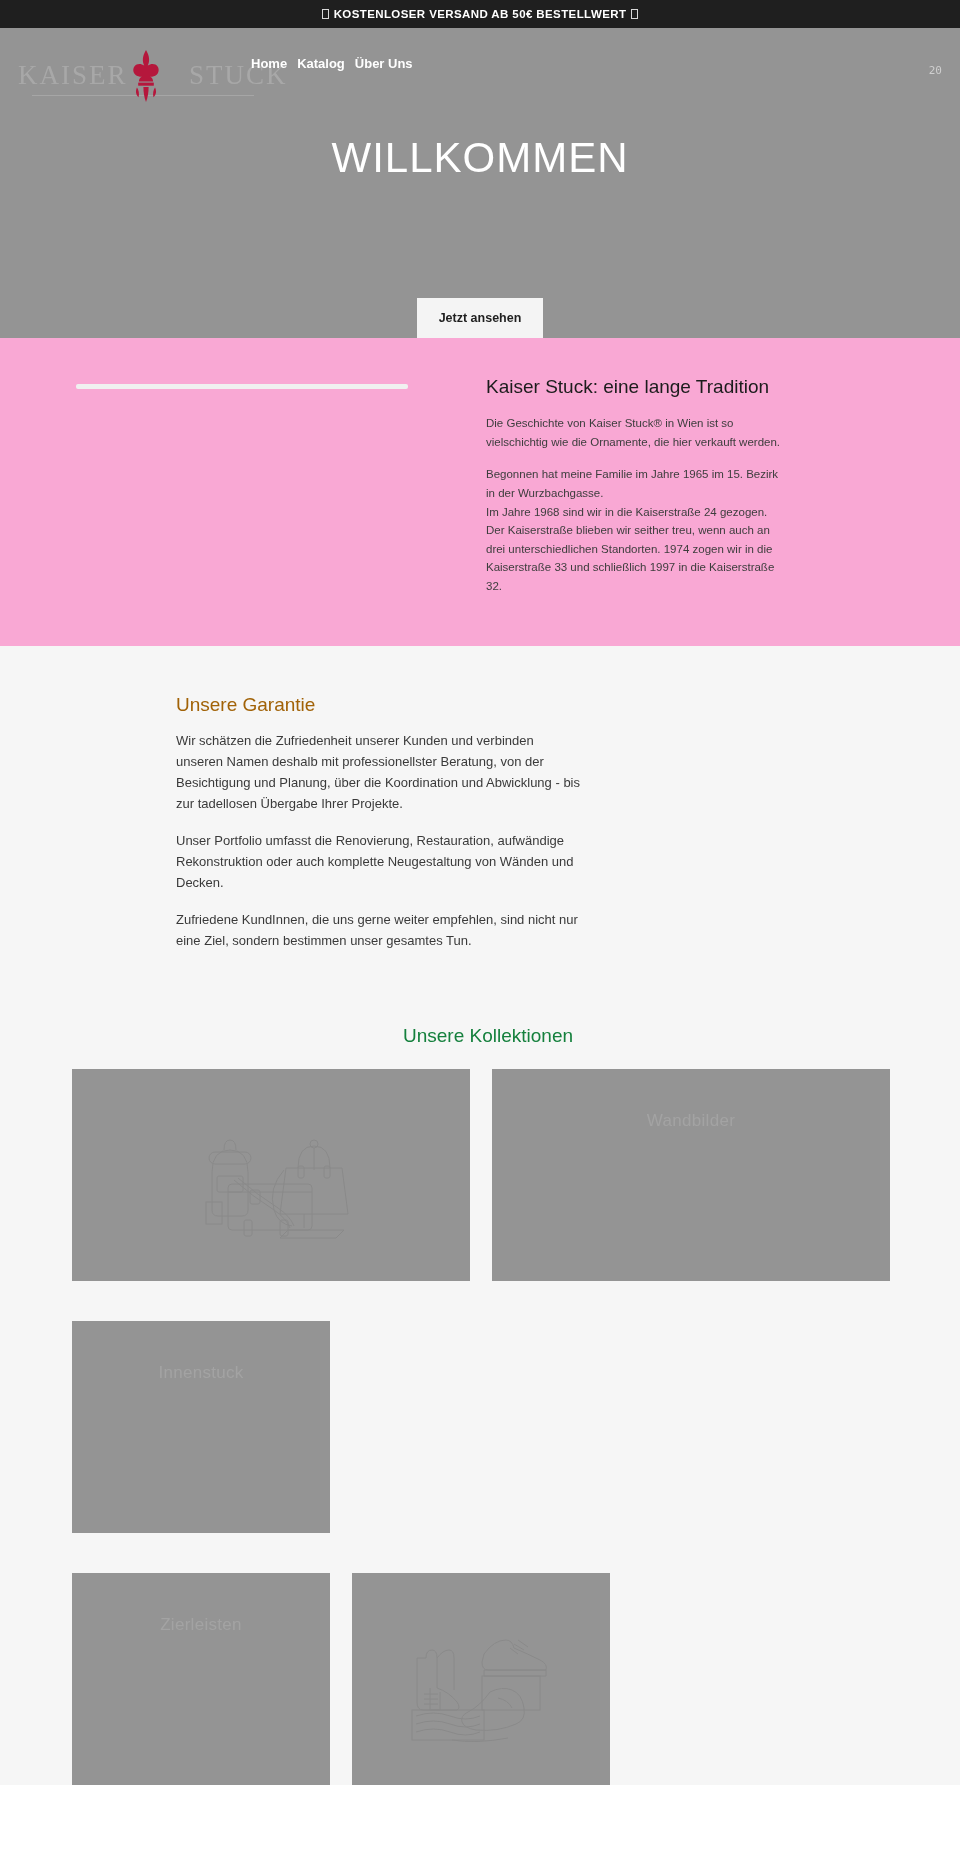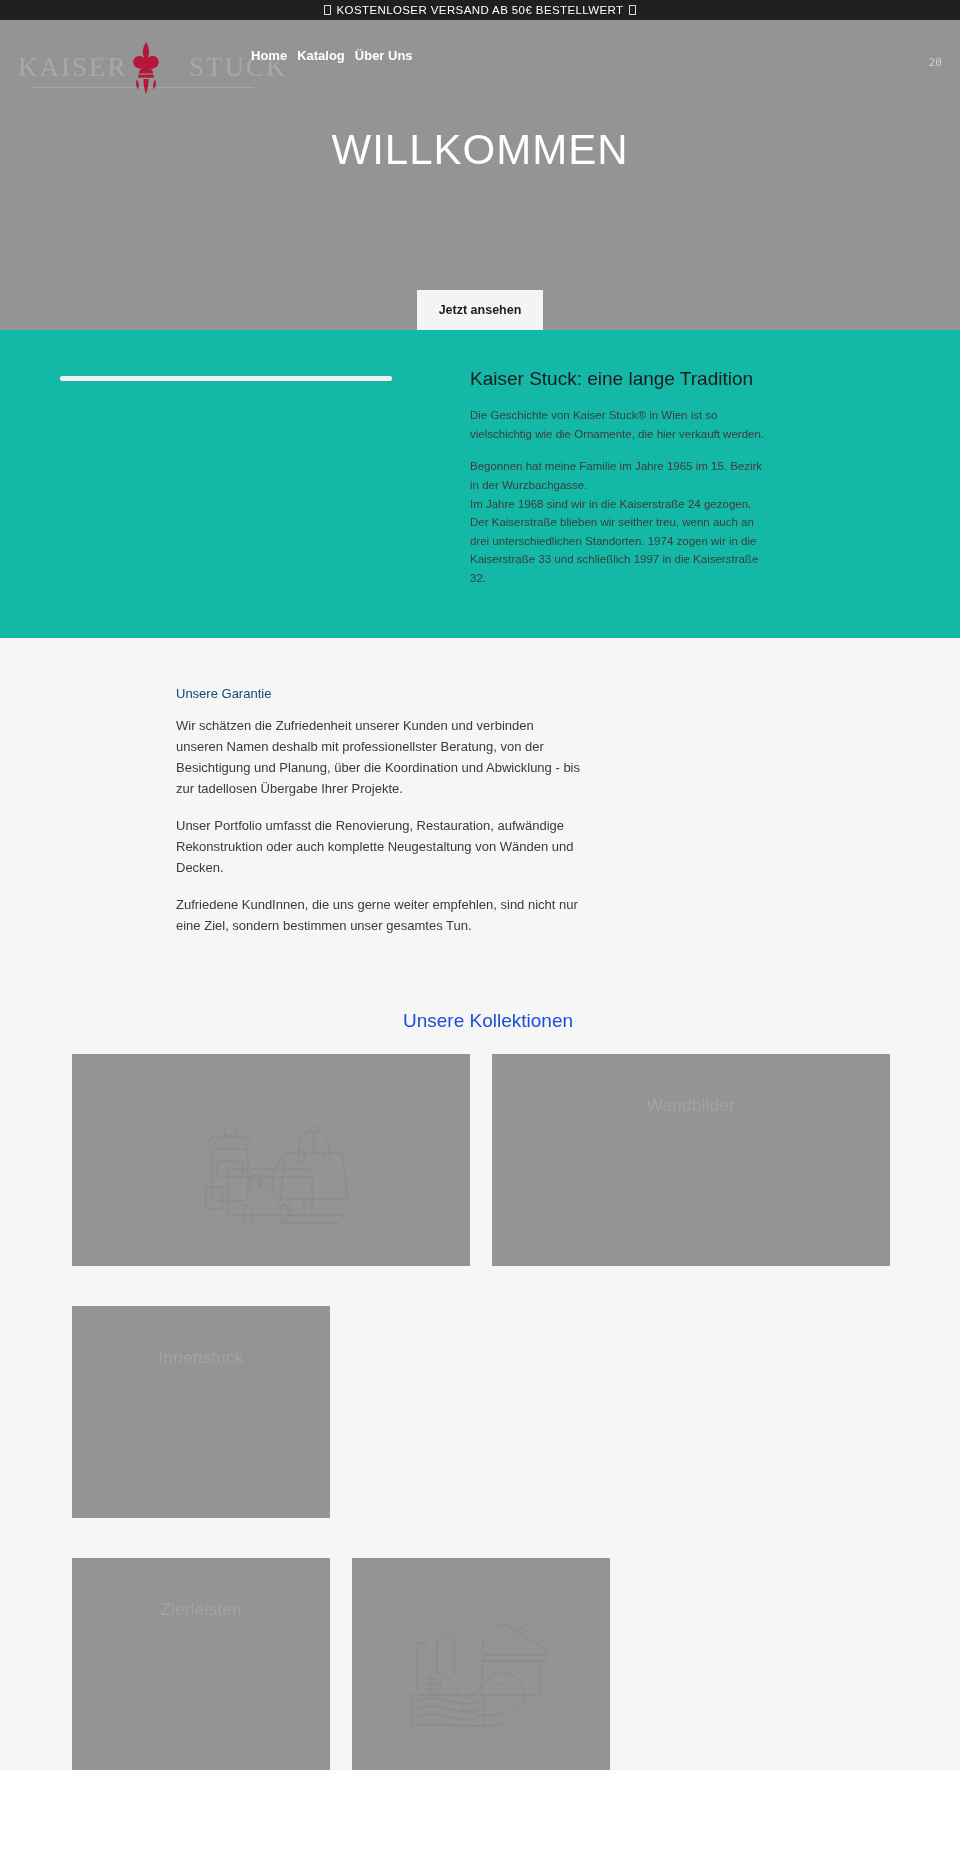--- a/index.html
+++ b/index.html
@@ -7,26 +7,26 @@
     width: 960px;
     font-family: "Liberation Sans", sans-serif;
     background: #ffffff;
   }
   body { width: 960px; overflow-x: hidden; }
 
   
   .announce-bar {
     background: #1f1f1f;
     color: #ffffff;
-    height: 20px;
+    height: 28px;
     display: flex;
     align-items: center;
     justify-content: center;
     font-size: 11.5px;
-    font-weight: normal;
+    font-weight: bold;
     letter-spacing: .4px;
   }
   .announce-bar .box-glyph {
     display: inline-block;
     width: 7px;
     height: 10px;
     border: 1px solid #d8d8d8;
     margin: 0 5px;
     vertical-align: -1px;
   }
@@ -129,22 +129,22 @@
     border: none;
     font-size: 12.5px;
     font-weight: bold;
     padding: 13px 22px;
     cursor: pointer;
     font-family: "Liberation Sans", sans-serif;
   }
 
   
   .tradition {
-    background: #14b8a6;
-    padding: 38px 0 50px 0;
+    background: #f9a8d4;
+    padding: 38px 0 50px 16px;
     display: flex;
   }
   .tradition-media {
     width: 392px;
     margin-left: 60px;
     padding-top: 8px;
   }
   .media-rule {
     height: 5px;
     background: #f0f0f0;
@@ -173,43 +173,43 @@
   
   .garantie-wrap {
     background: #f6f6f6;
     padding: 48px 0 60px 0;
   }
   .garantie {
     width: 405px;
     margin-left: 176px;
   }
   .garantie-title {
-    font-size: 13px;
+    font-size: 19px;
     font-weight: normal;
-    color: #0c4a6e;
+    color: #a16207;
     margin-bottom: 14px;
   }
   .garantie p {
     font-size: 13px;
     line-height: 1.62;
     color: #3a3a3a;
     margin-bottom: 16px;
   }
   .garantie p:last-child { margin-bottom: 0; }
 
   
   .collections-wrap {
     background: #f6f6f6;
     padding-bottom: 0;
   }
   .collections-title {
     text-align: center;
     font-size: 19px;
     font-weight: normal;
-    color: #1d4ed8;
+    color: #15803d;
     padding: 14px 0 22px 16px;
   }
   .collections-grid {
     position: relative;
     width: 960px;
     padding: 0 0 0 0;
   }
   .coll-card {
     position: absolute;
     background: #949494;

